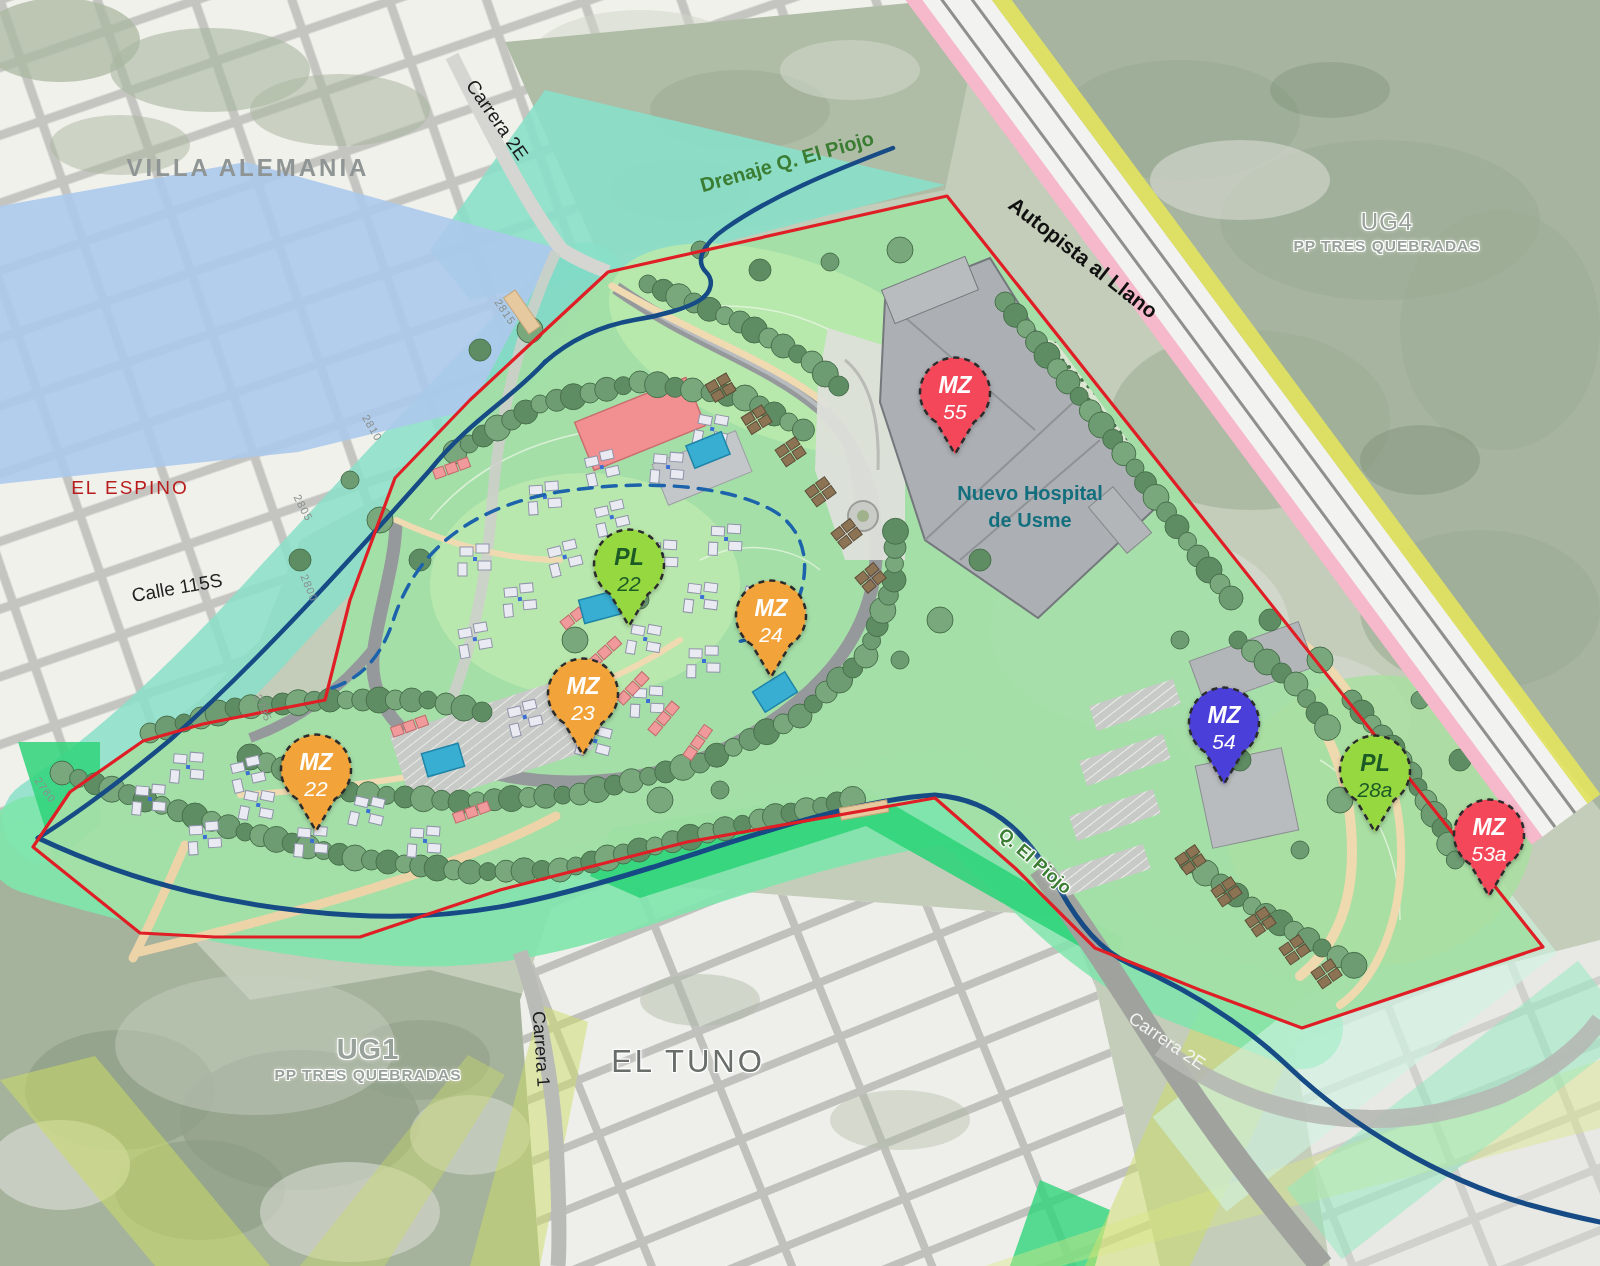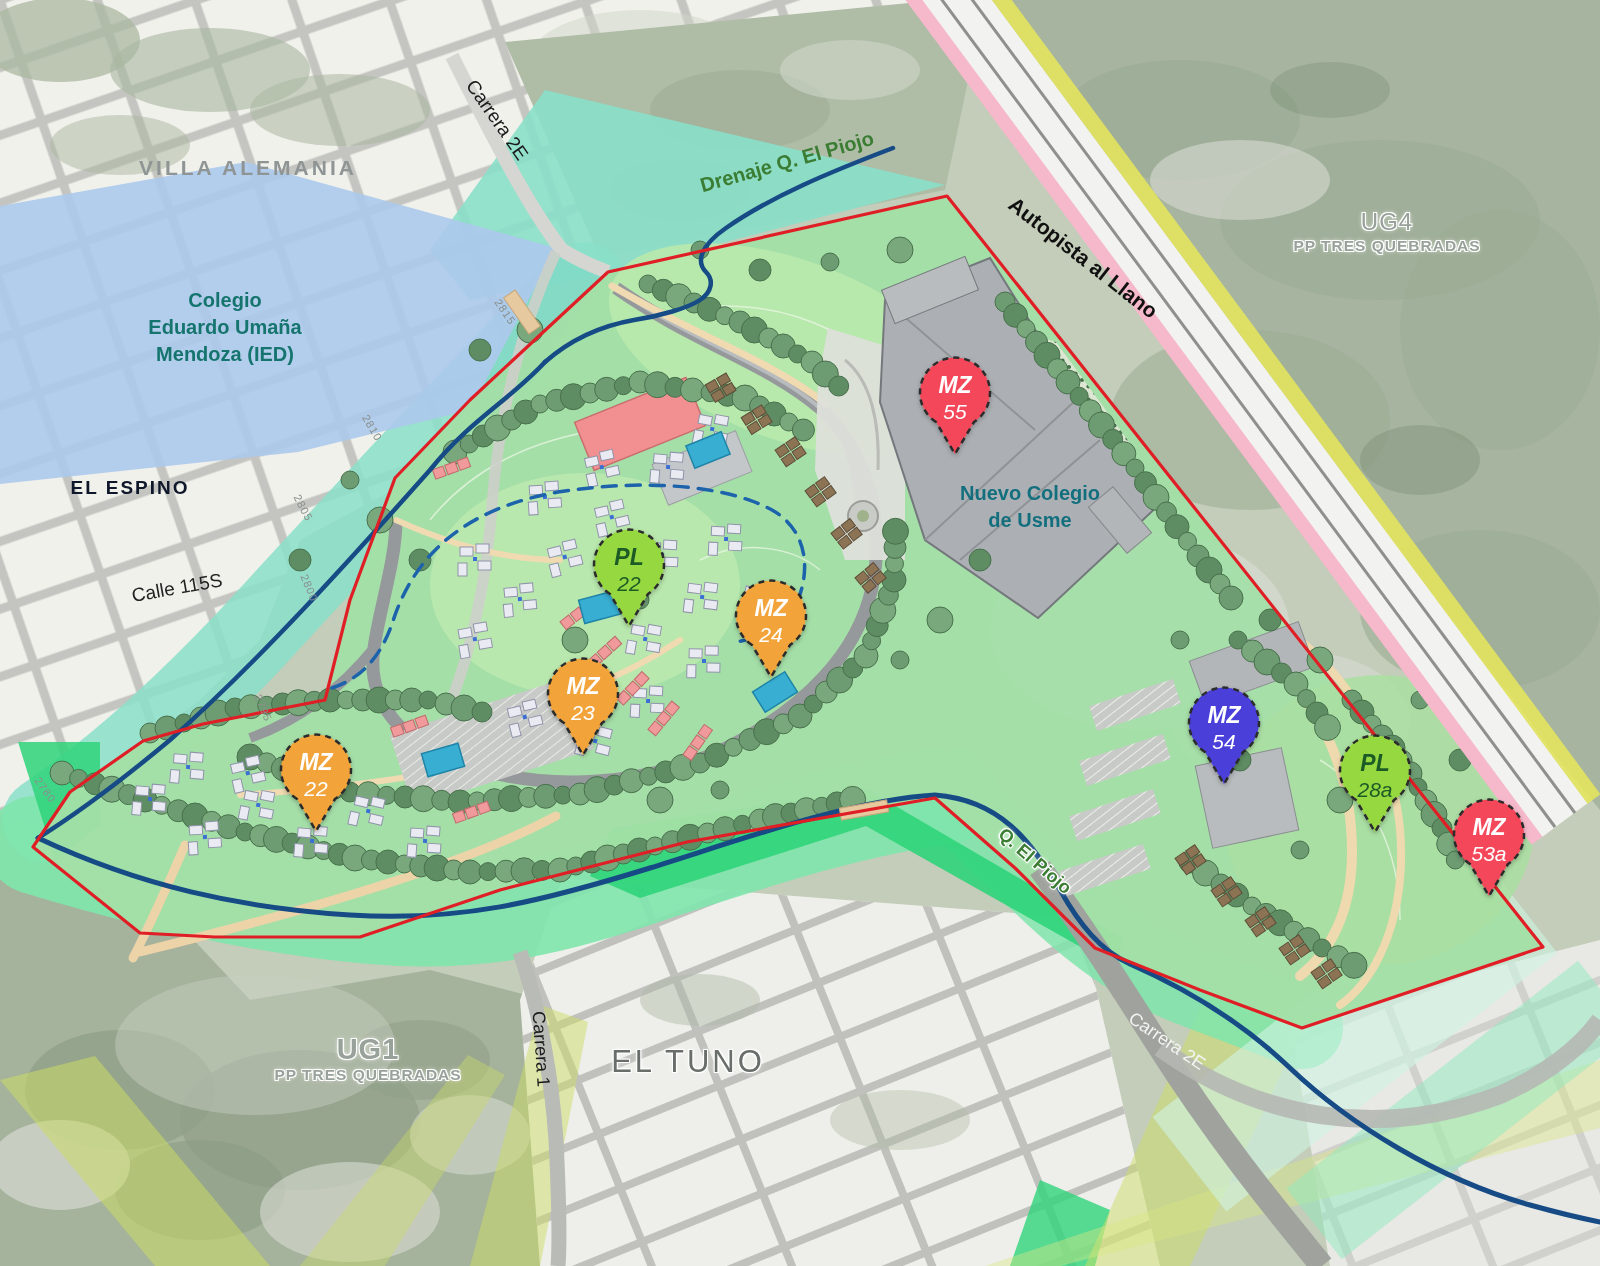--- a/index.html
+++ b/index.html
@@ -800,32 +800,29 @@
         </g>
     <g transform="translate(864,810) rotate(80)">
           <rect x="-6" y="-24" width="12" height="48" fill="#E7C9A0" stroke="#C9A87B"></rect>
         </g>
   </g>
 
   <polygon points="608,272 947,196 1543,947 1302,1028 1200,990 1095,948 1015,868 935,798 687,842 500,890 360,937 215,937 140,933 33,847 70,792 143,741 203,724 325,700 350,600 395,478 470,400" fill="none" stroke="#E01E25" stroke-width="3.2" stroke-linejoin="round"></polygon>
 </svg>
 
 <div id="labels-layer" style="position:absolute;left:0;top:0;width:100%;height:100%;">
-      <div class="map-label" style="left: 248px; top: 168px; transform: translate(-50%, -50%) rotate(0deg); font-size: 21px; color: rgb(142, 149, 148); font-weight: 700; letter-spacing: 3px;">VILLA  ALEMANIA</div>
-      <div class="map-label" style="left: 225px; top: 327px; transform: translate(-50%, -50%) rotate(0deg); font-size: 20px; color: rgb(21, 117, 110); font-weight: 700; letter-spacing: 0px;">Colegio
-Eduardo  Umaña
-Mendoza (IED)</div>
-      <div class="map-label" style="left: 130px; top: 488px; transform: translate(-50%, -50%) rotate(0deg); font-size: 19px; color: #0f172a; font-weight: 700; letter-spacing: 2px;">EL ESPINO</div>
+      <div class="map-label" style="left: 248px; top: 168px; transform: translate(-50%, -50%) rotate(0deg); font-size: 24px; color: rgb(142, 149, 148); font-weight: 700; letter-spacing: 3px;">VILLA  ALEMANIA</div>
+      <div class="map-label" style="left: 130px; top: 488px; transform: translate(-50%, -50%) rotate(0deg); font-size: 19px; color: #b91c1c; font-weight: 400; letter-spacing: 2px;">EL ESPINO</div>
       <div class="map-label" style="left: 177px; top: 588px; transform: translate(-50%, -50%) rotate(-10deg); font-size: 19px; color: rgb(34, 34, 34); font-weight: 400; letter-spacing: 0px;">Calle 115S</div>
       <div class="map-label" style="left: 497px; top: 120px; transform: translate(-50%, -50%) rotate(55deg); font-size: 19px; color: rgb(27, 27, 27); font-weight: 400; letter-spacing: 0px;">Carrera 2E</div>
       <div class="map-label" style="left: 787px; top: 162px; transform: translate(-50%, -50%) rotate(-15.5deg); font-size: 20px; color: rgb(58, 125, 51); font-weight: 700; letter-spacing: 0px;">Drenaje Q. El Piojo</div>
       <div class="map-label" style="left: 1083px; top: 258px; transform: translate(-50%, -50%) rotate(38deg); font-size: 21px; color: rgb(16, 16, 16); font-weight: 700; letter-spacing: 0px;">Autopista al Llano</div>
       <div class="map-label halo" style="left: 1387px; top: 222px; transform: translate(-50%, -50%) rotate(0deg); font-size: 24px; color: rgb(152, 162, 154); font-weight: 400; letter-spacing: 1px;">UG4</div>
       <div class="map-label halo" style="left: 1387px; top: 246px; transform: translate(-50%, -50%) rotate(0deg); font-size: 15.5px; color: rgb(152, 162, 154); font-weight: 700; letter-spacing: 1px;">PP TRES QUEBRADAS</div>
-      <div class="map-label" style="left: 1030px; top: 507px; transform: translate(-50%, -50%) rotate(0deg); font-size: 20px; color: rgb(19, 111, 126); font-weight: 700; letter-spacing: 0px;">Nuevo Colegio
+      <div class="map-label" style="left: 1030px; top: 507px; transform: translate(-50%, -50%) rotate(0deg); font-size: 20px; color: rgb(19, 111, 126); font-weight: 700; letter-spacing: 0px;">Nuevo Hospital
 de Usme</div>
       <div class="map-label halo" style="left: 1035px; top: 861px; transform: translate(-50%, -50%) rotate(41deg); font-size: 18px; color: rgb(58, 125, 51); font-weight: 700; letter-spacing: 0px;">Q. El Piojo</div>
       <div class="map-label" style="left: 1167px; top: 1041px; transform: translate(-50%, -50%) rotate(34deg); font-size: 18px; color: rgb(244, 244, 242); font-weight: 400; letter-spacing: 0px;">Carrera 2E</div>
       <div class="map-label" style="left: 541px; top: 1049px; transform: translate(-50%, -50%) rotate(86deg); font-size: 18px; color: rgb(27, 27, 27); font-weight: 400; letter-spacing: 0px;">Carrera 1</div>
       <div class="map-label halo" style="left: 368px; top: 1050px; transform: translate(-50%, -50%) rotate(0deg); font-size: 29px; color: rgb(152, 162, 154); font-weight: 700; letter-spacing: 1px;">UG1</div>
       <div class="map-label halo" style="left: 368px; top: 1075px; transform: translate(-50%, -50%) rotate(0deg); font-size: 15.5px; color: rgb(152, 162, 154); font-weight: 700; letter-spacing: 1px;">PP TRES QUEBRADAS</div>
       <div class="map-label halo" style="left: 688px; top: 1062px; transform: translate(-50%, -50%) rotate(0deg); font-size: 31px; color: rgb(106, 110, 106); font-weight: 400; letter-spacing: 3px;">EL TUNO</div>
       <div class="map-label" style="left: 505px; top: 312px; transform: translate(-50%, -50%) rotate(56deg); font-size: 11px; color: rgb(138, 143, 140); font-weight: 400; letter-spacing: 1px;">2815</div>
       <div class="map-label" style="left: 372px; top: 428px; transform: translate(-50%, -50%) rotate(60deg); font-size: 11px; color: rgb(138, 143, 140); font-weight: 400; letter-spacing: 1px;">2810</div>
       <div class="map-label" style="left: 303px; top: 508px; transform: translate(-50%, -50%) rotate(62deg); font-size: 11px; color: rgb(138, 143, 140); font-weight: 400; letter-spacing: 1px;">2805</div>

